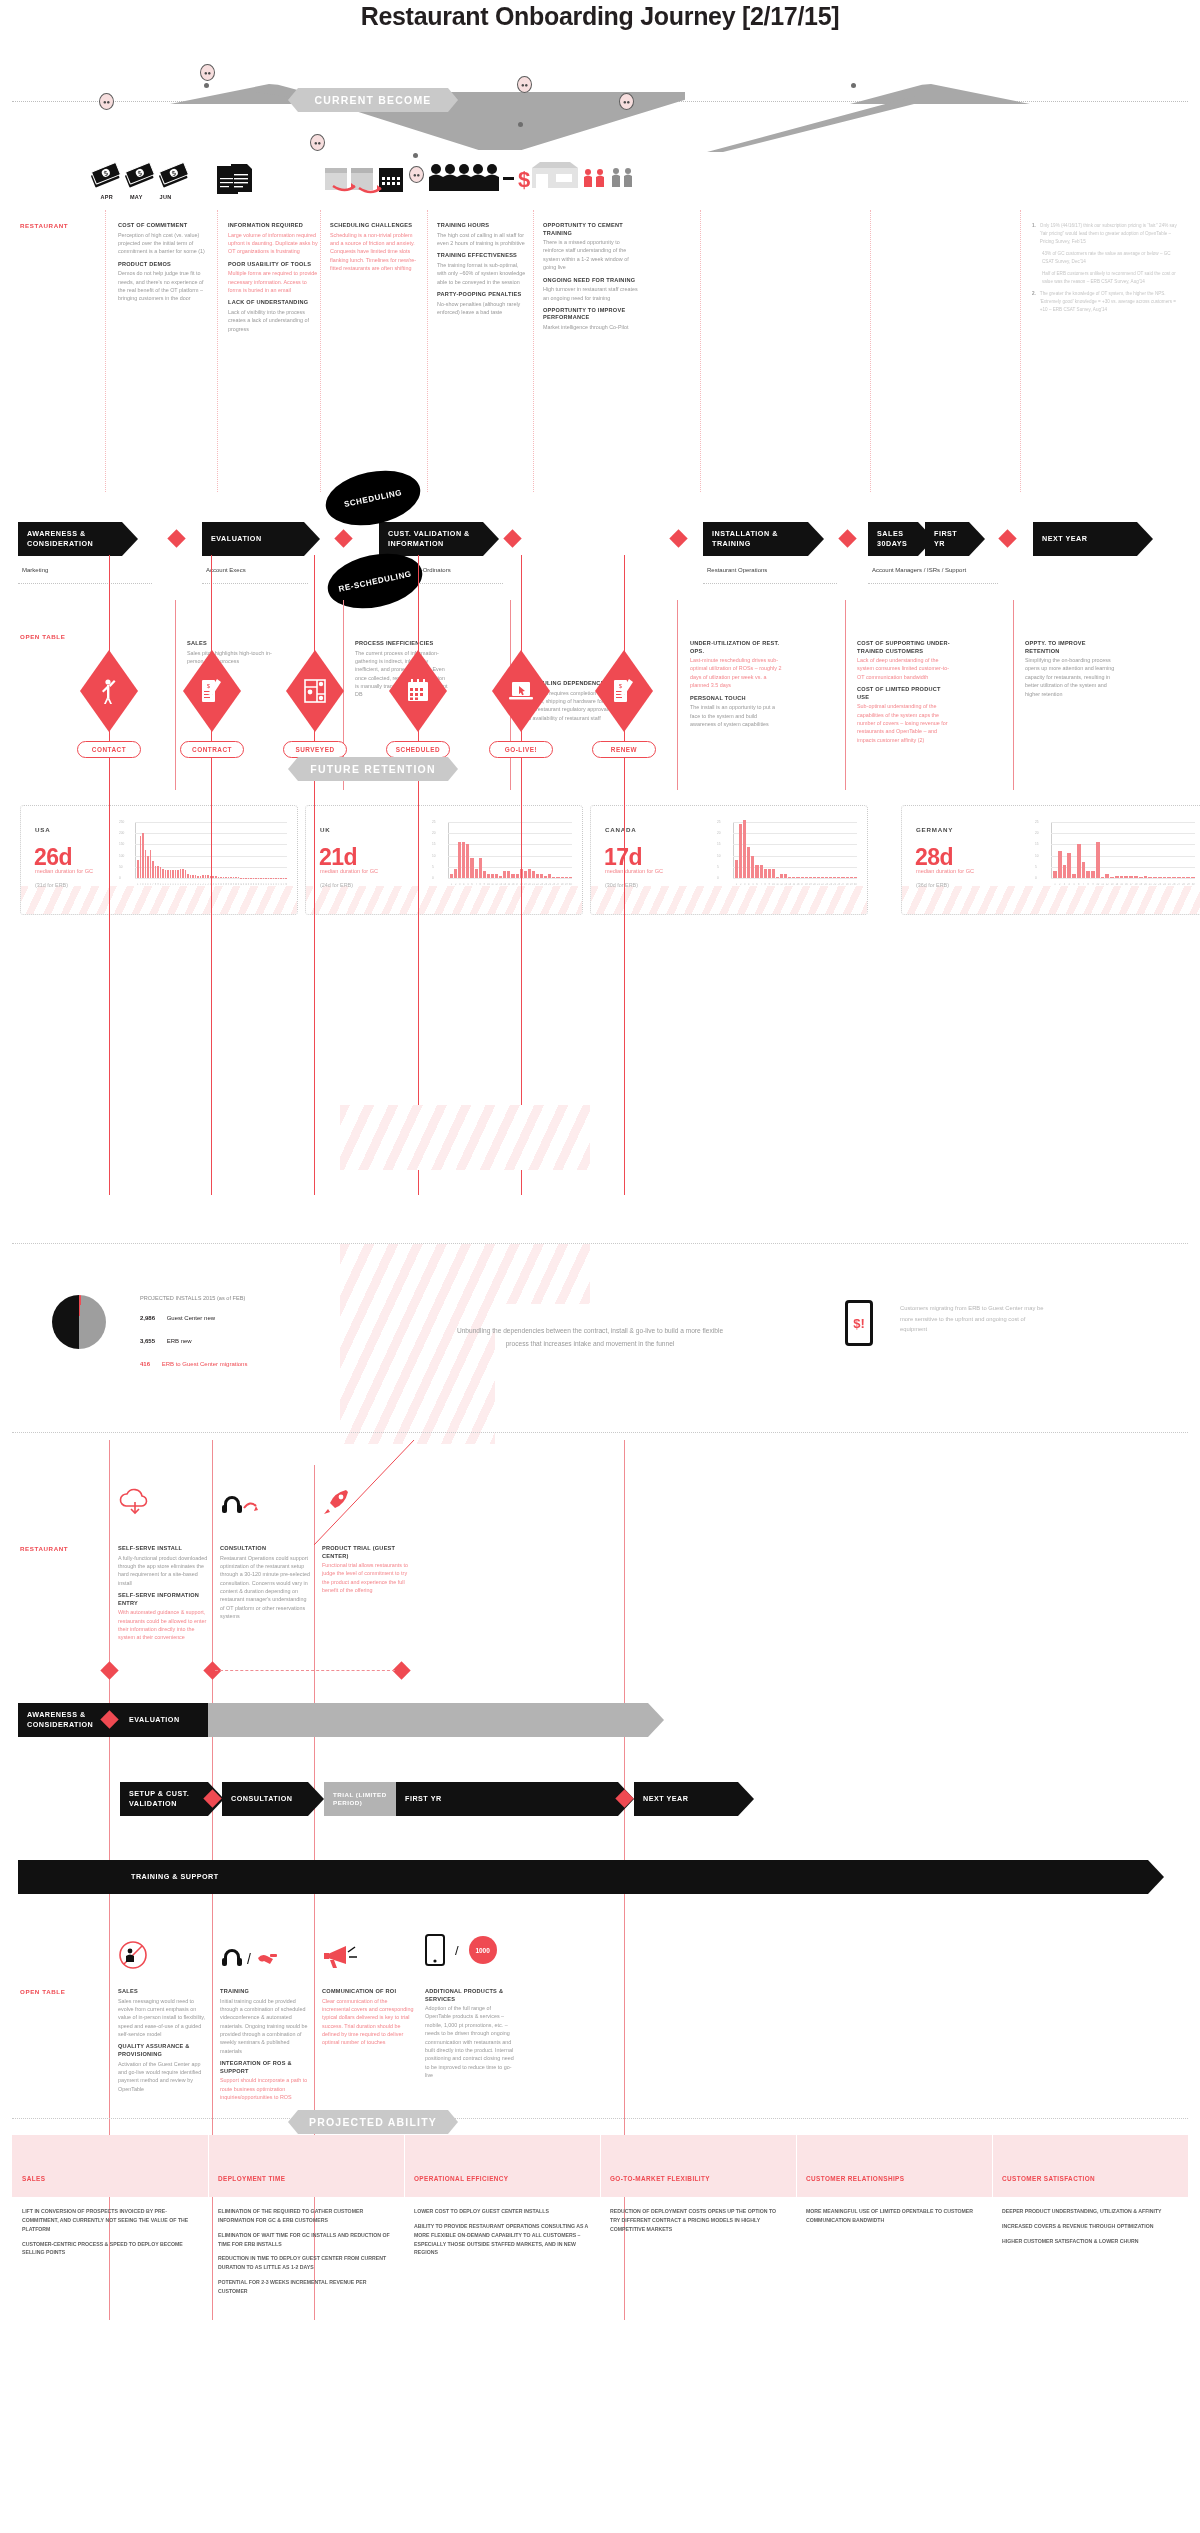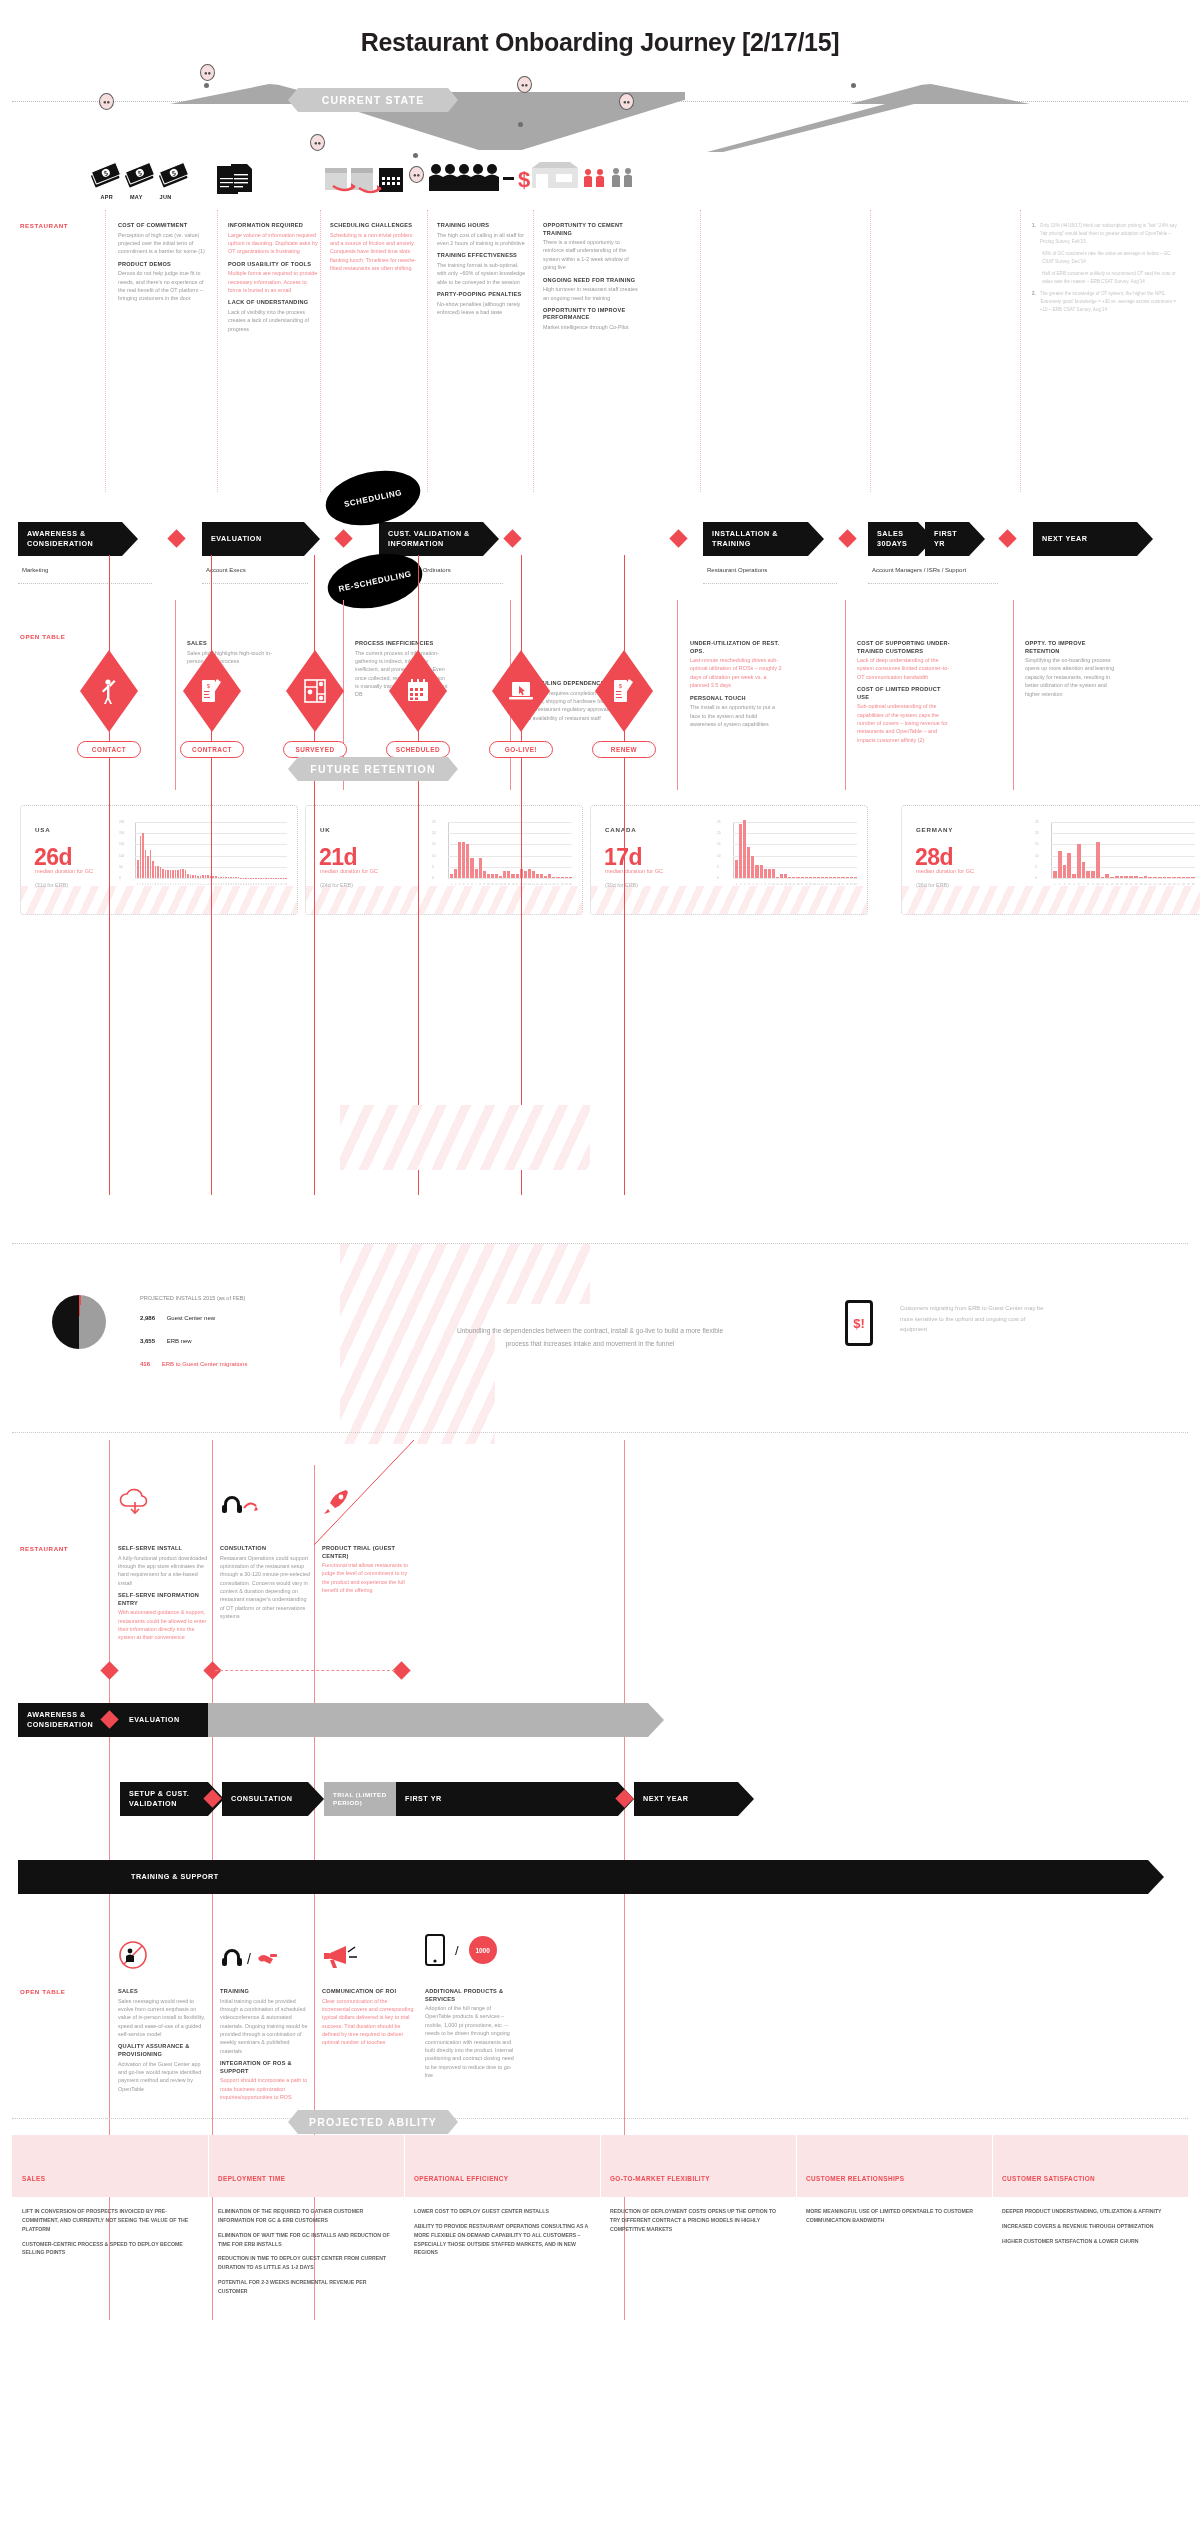--- a/index.html
+++ b/index.html
@@ -7,21 +7,21 @@
     width:1200px; height:2533px; background:#ffffff;
     font-family:"Liberation Sans", sans-serif;
     color:#231f20; position:relative; overflow:hidden;
   }
   .red { color:#ef4a52; }
   .grey { color:#8d8d8d; }
 
   
   #title {
     text-align:center; font-size:25px; font-weight:bold; letter-spacing:-0.3px;
-    padding-top:28px; color:#231f20;
+    padding-top:2px; color:#231f20;
   }
 
   
   .banner {
     position:absolute; width:170px; height:24px; background:#c9c9c9;
     color:#fff; font-size:10.5px; font-weight:bold; letter-spacing:1.2px;
     display:flex; align-items:center; justify-content:center;
     clip-path:polygon(10px 0,160px 0,170px 50%,160px 100%,10px 100%,0 50%);
   }
   #banner-current { left:288px; top:88px; }
@@ -185,21 +185,21 @@
 <div class="dot" style="left:851px;top:83px;"></div>
 
 <div class="face" style="left:99px;top:93px;">●●</div>
 <div class="face" style="left:200px;top:64px;">●●</div>
 <div class="face" style="left:310px;top:134px;">●●</div>
 <div class="face" style="left:409px;top:166px;">●●</div>
 <div class="face" style="left:517px;top:76px;">●●</div>
 <div class="face" style="left:619px;top:93px;">●●</div>
 
 <div class="banner" id="banner-current">
-  <span>CURRENT STATE</span>
+  <span>CURRENT BECOME</span>
 </div>
 
 <div id="icon-row">
   <div class="ico" style="left:88px;top:2px;width:100px;">
     <svg width="100" height="32" viewBox="0 0 100 32">
       <g fill="#111">
         <g transform="rotate(-22 18 16)">
             <rect x="4" y="10" width="26" height="13" rx="1"></rect>
             <rect x="6" y="7" width="26" height="13" rx="1" fill="#111" stroke="#fff" stroke-width="1"></rect>
             <circle cx="19" cy="13" r="4" fill="#fff"></circle>

